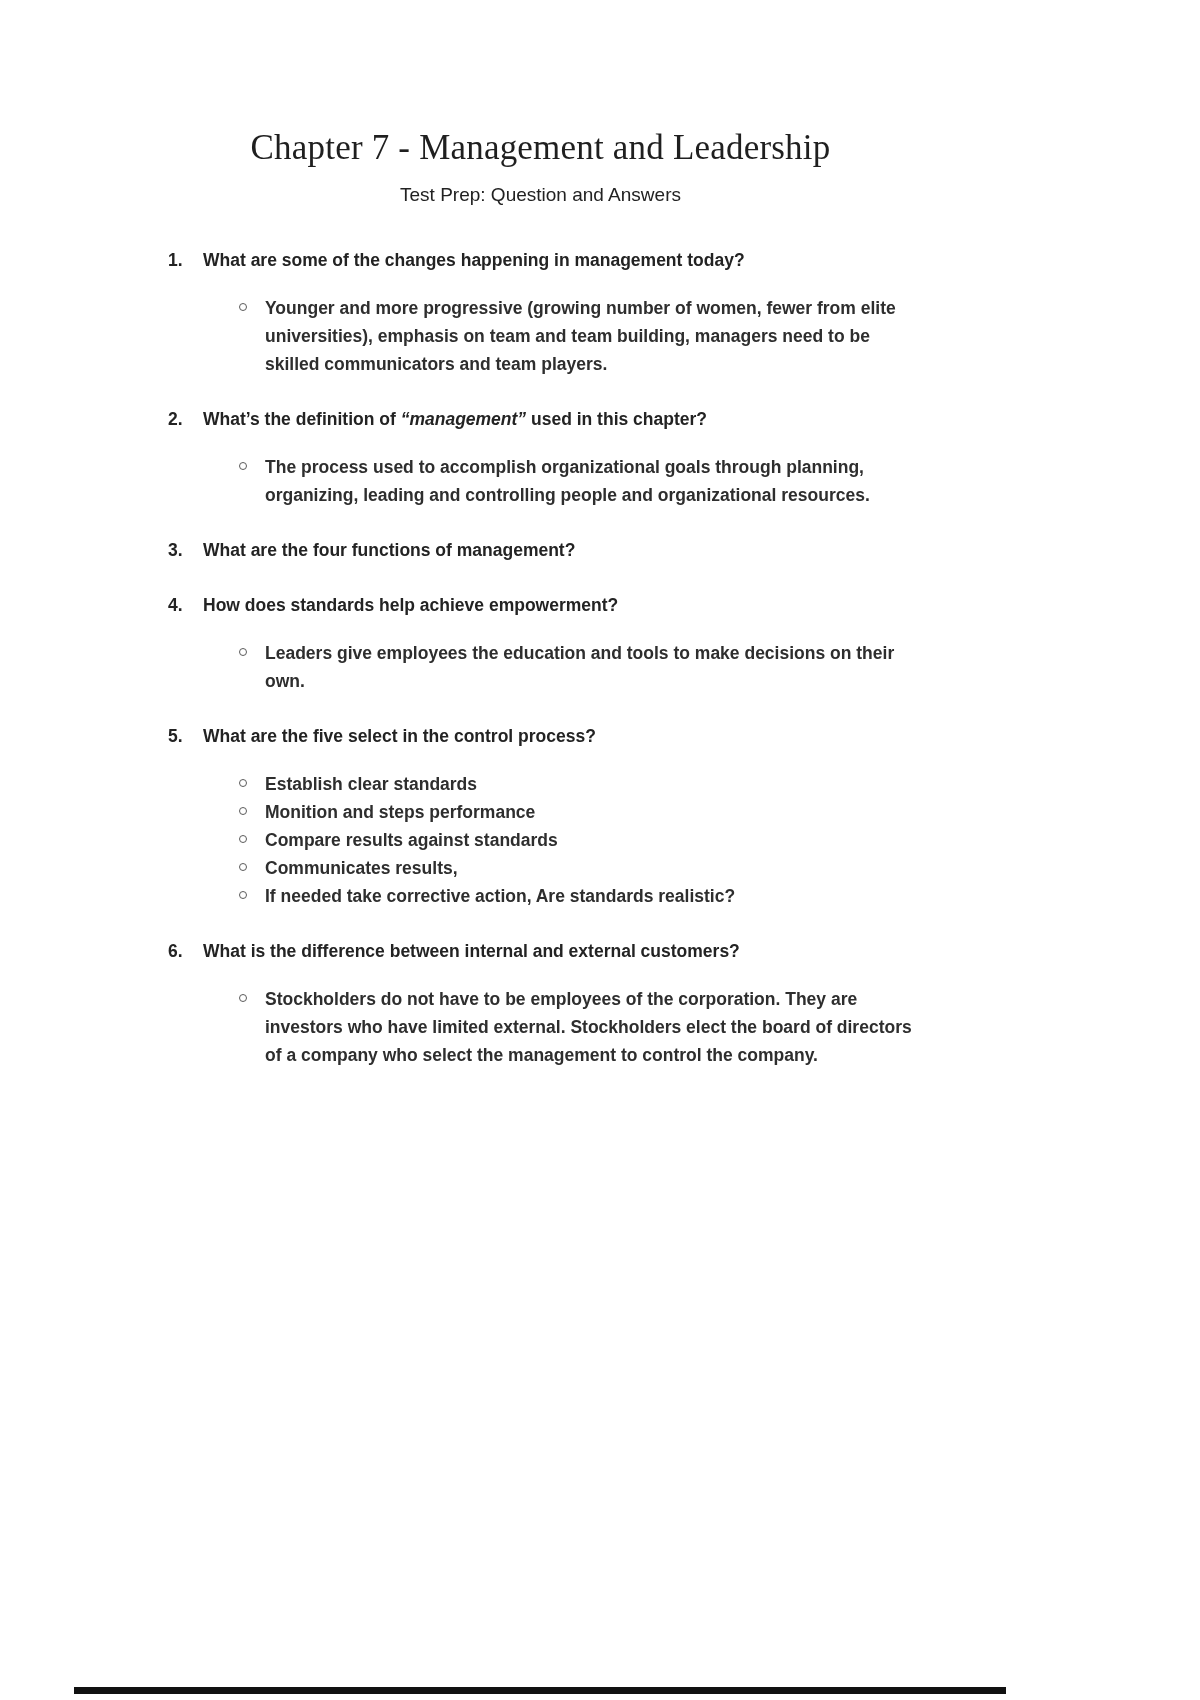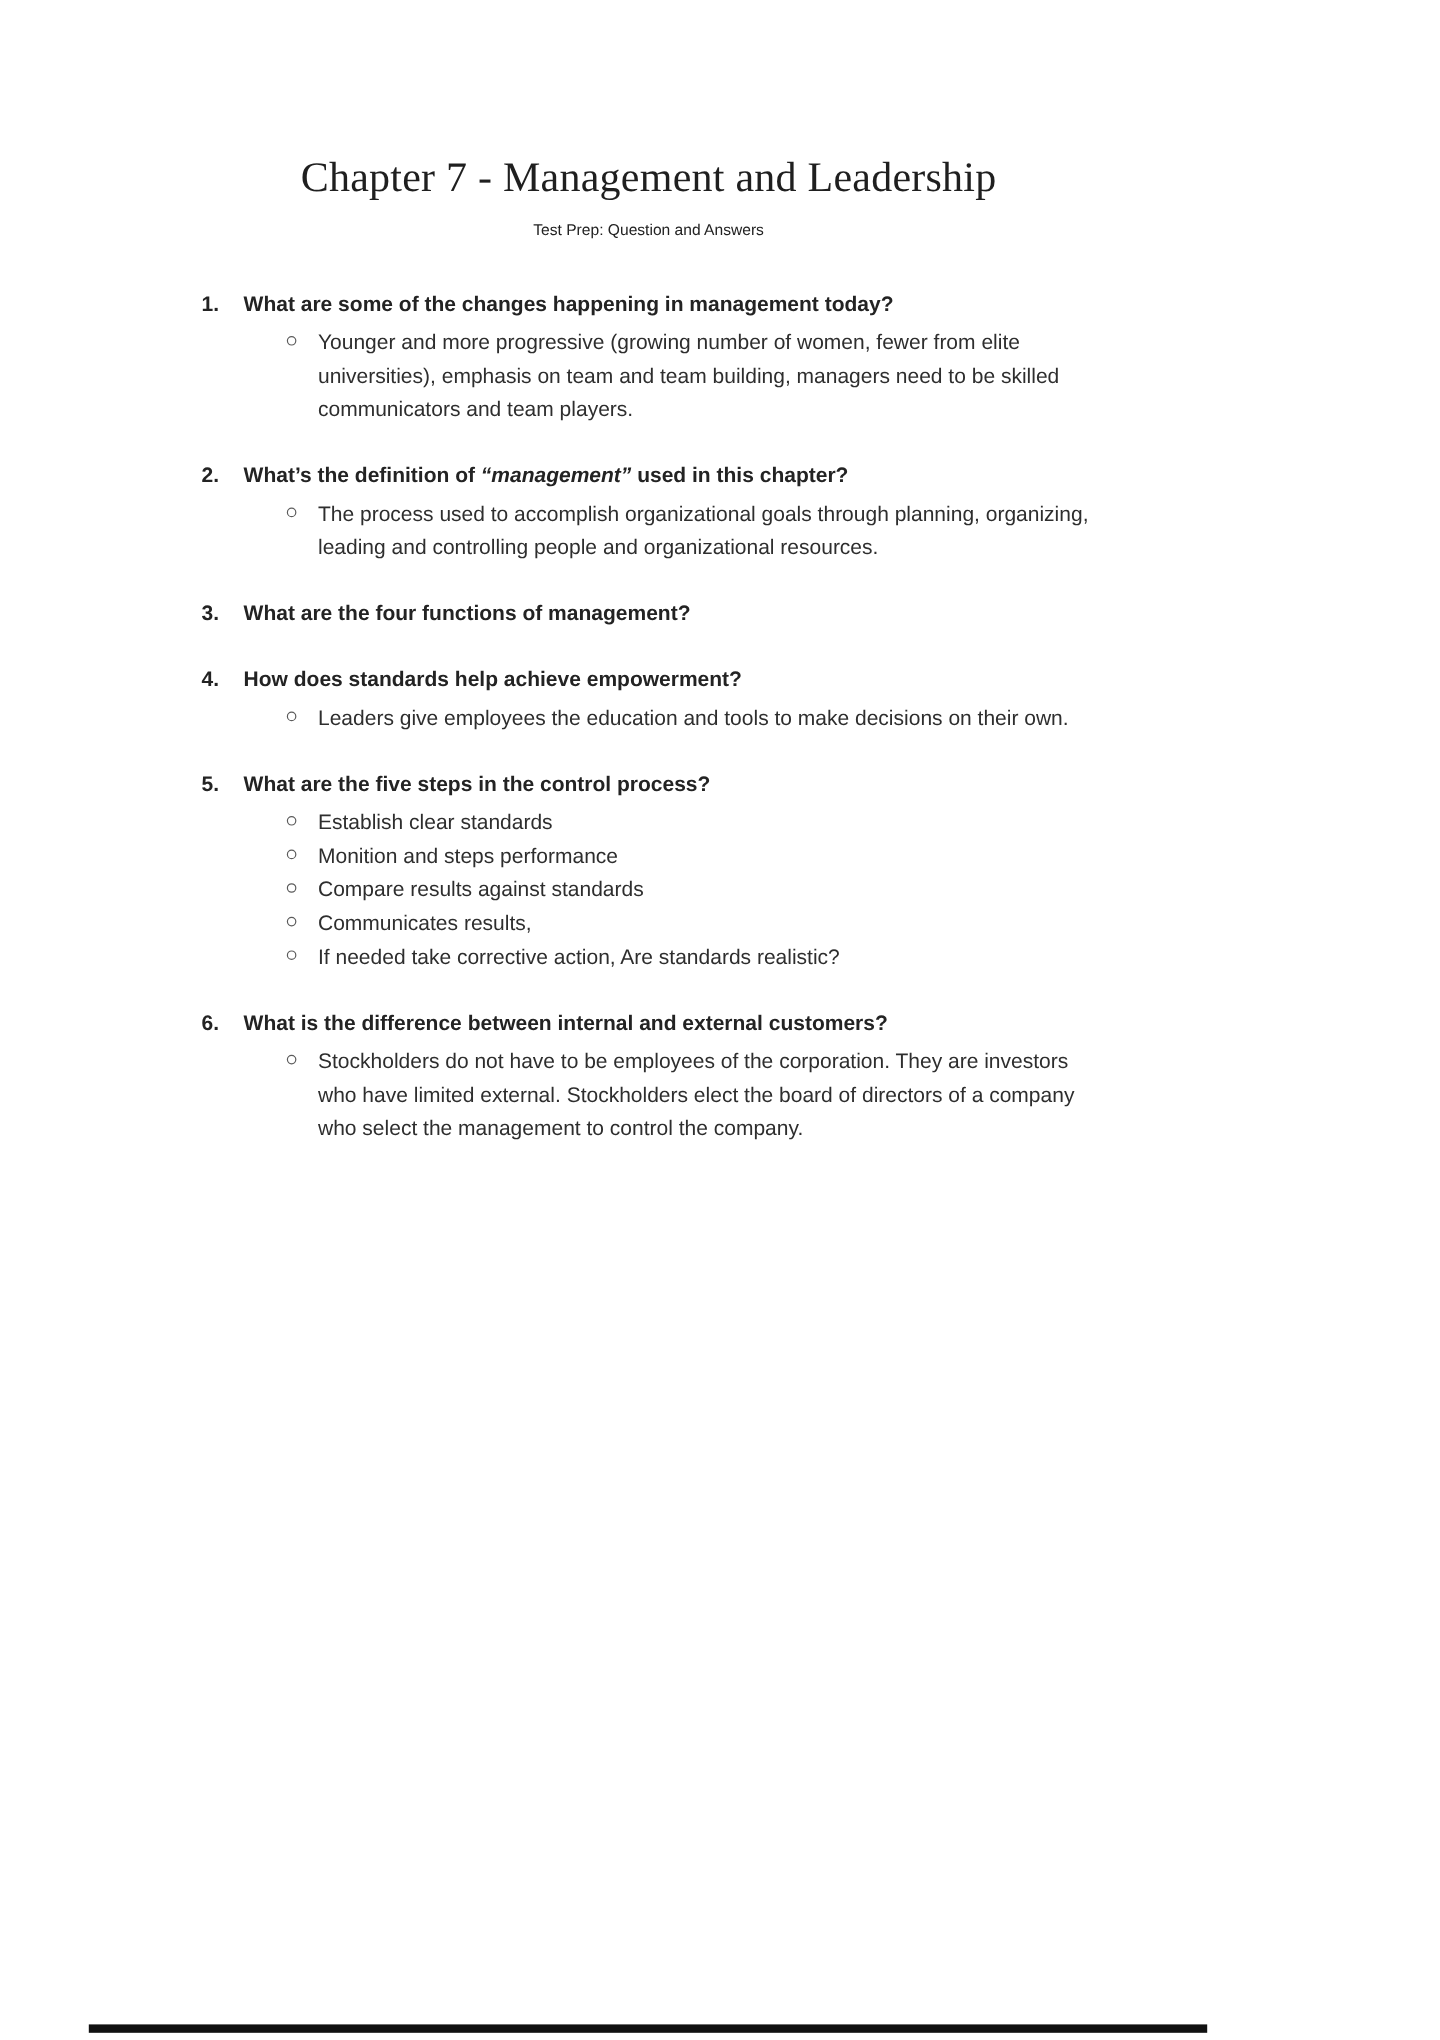--- a/index.html
+++ b/index.html
@@ -22,21 +22,21 @@
   .title {
     font-family: "Liberation Serif", serif;
     font-weight: 500;
     font-size: 35px;
     letter-spacing: 0.2px;
     color: #1f1f1f;
     text-align: center;
     margin: 0;
   }
   .subtitle {
-    font-size: 13px;
+    font-size: 19px;
     color: #222222;
     text-align: center;
     margin: 16px 0 0 0;
   }
   .qa-list {
     margin-top: 40px;
   }
   .question-block {
     margin-bottom: 27px;
   }
@@ -52,21 +52,22 @@
     width: 35px;
     flex: 0 0 35px;
   }
   .q-text {
     flex: 1;
   }
   .q-em {
     font-style: italic;
   }
   .answers {
-    margin-top: 4px;
+    margin-top: 20px;
+    font-weight: bold;
   }
   .answer-row {
     display: flex;
     align-items: flex-start;
     padding-left: 71px;
     font-size: 17.5px;
     line-height: 28px;
     color: #2e2e2e;
   }
   .bullet {
@@ -145,21 +146,21 @@
           <div class="answer-row">
             <span class="bullet"></span>
             <span class="a-text">Leaders give employees the education and tools to make decisions on their own.</span>
           </div>
         </div>
       </div>
 
       <div class="question-block">
         <div class="question-row">
           <span class="q-number">5.</span>
-          <span class="q-text">What are the five steps in the control process?</span>
+          <span class="q-text">What are the five select in the control process?</span>
         </div>
         <div class="answers">
           <div class="answer-row">
             <span class="bullet"></span>
             <span class="a-text">Establish clear standards</span>
           </div>
           <div class="answer-row">
             <span class="bullet"></span>
             <span class="a-text">Monition and steps performance</span>
           </div>

